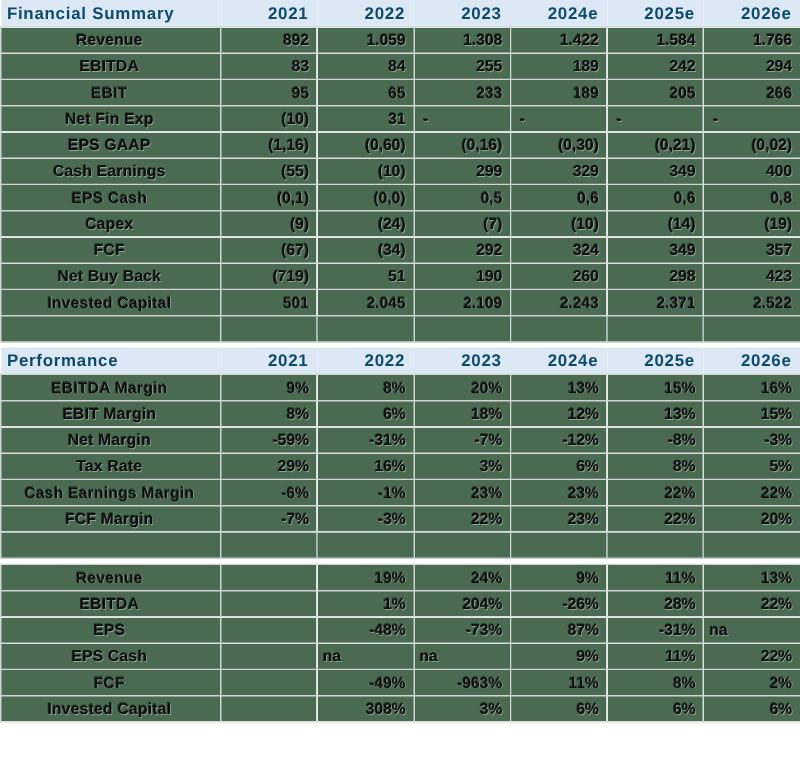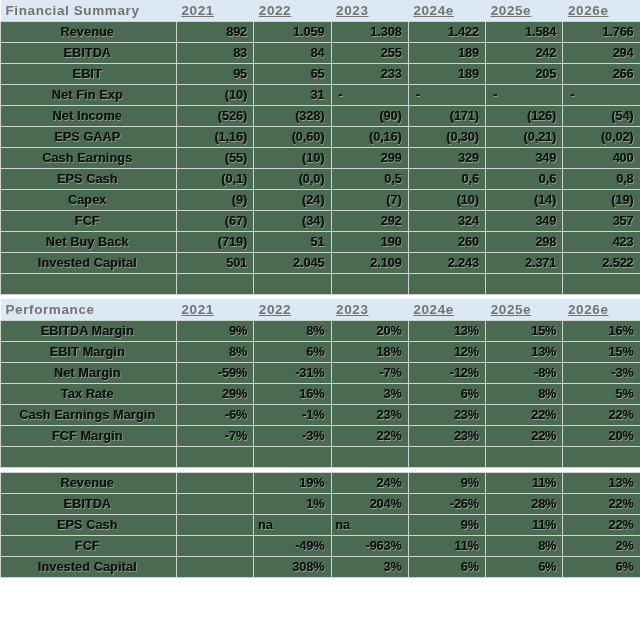--- a/index.html
+++ b/index.html
@@ -22,31 +22,31 @@
   table.fin {
     border-collapse: collapse;
     table-layout: fixed;
     width: 640px;
   }
   table.fin col.lbl { width: 176px; }
   table.fin col.num { width: 77.3px; }
 
   tr.section-head td {
     background: #dce9f5;
-    color: #737373;
+    color: #0c4a6e;
     font-weight: bold;
     font-size: 13.5px;
     letter-spacing: 0.6px;
     height: 21px;
     padding: 0 5px;
     border: none;
     vertical-align: middle;
   }
   tr.section-head td.lbl { text-align: left; }
-  tr.section-head td.num { text-align: left; padding-right: 7px; text-decoration: underline; }
+  tr.section-head td.num { text-align: right; padding-right: 7px; }
 
   tr.data td {
     background: #4a6b52;
     color: #0d0d0d;
     font-weight: bold;
     font-size: 12.5px;
     height: 20px;
     padding: 0 4px;
     border: 1px solid #cfd6d2;
     vertical-align: middle;
@@ -126,29 +126,20 @@
         <tr class="data">
           <td class="lbl">Net Fin Exp</td>
           <td class="num">(10)</td>
           <td class="num">31</td>
           <td class="num dash">-</td>
           <td class="num dash">-</td>
           <td class="num dash">-</td>
           <td class="num dash">-</td>
         </tr>
         <tr class="data">
-          <td class="lbl">Net Income</td>
-          <td class="num">(526)</td>
-          <td class="num">(328)</td>
-          <td class="num">(90)</td>
-          <td class="num">(171)</td>
-          <td class="num">(126)</td>
-          <td class="num">(54)</td>
-        </tr>
-        <tr class="data">
           <td class="lbl">EPS GAAP</td>
           <td class="num">(1,16)</td>
           <td class="num">(0,60)</td>
           <td class="num">(0,16)</td>
           <td class="num">(0,30)</td>
           <td class="num">(0,21)</td>
           <td class="num">(0,02)</td>
         </tr>
         <tr class="data">
           <td class="lbl">Cash Earnings</td>
@@ -303,20 +294,29 @@
         <tr class="data">
           <td class="lbl">EBITDA</td>
           <td class="num"></td>
           <td class="num">1%</td>
           <td class="num">204%</td>
           <td class="num">-26%</td>
           <td class="num">28%</td>
           <td class="num">22%</td>
         </tr>
         <tr class="data">
+          <td class="lbl">EPS</td>
+          <td class="num"></td>
+          <td class="num">-48%</td>
+          <td class="num">-73%</td>
+          <td class="num">87%</td>
+          <td class="num">-31%</td>
+          <td class="num na">na</td>
+        </tr>
+        <tr class="data">
           <td class="lbl">EPS Cash</td>
           <td class="num"></td>
           <td class="num na">na</td>
           <td class="num na">na</td>
           <td class="num">9%</td>
           <td class="num">11%</td>
           <td class="num">22%</td>
         </tr>
         <tr class="data">
           <td class="lbl">FCF</td>

